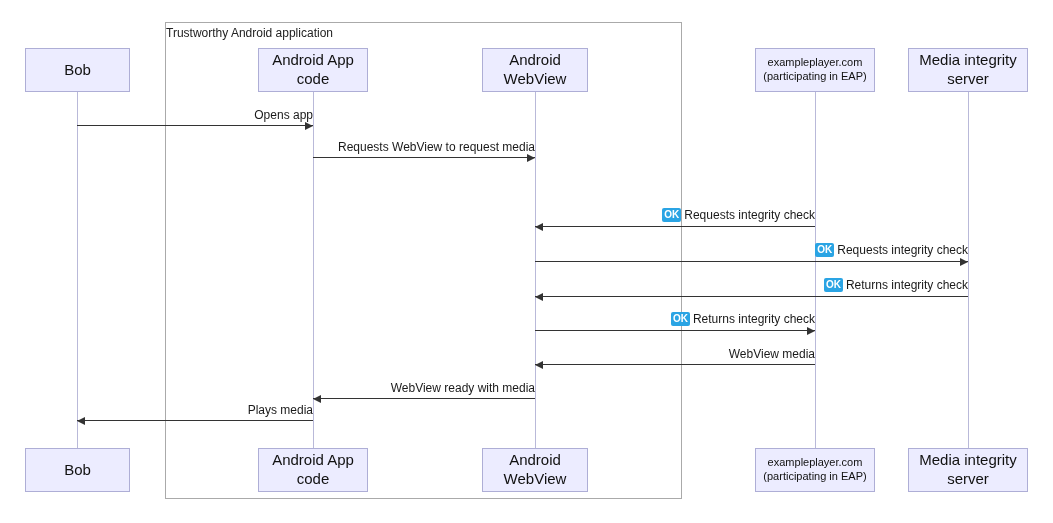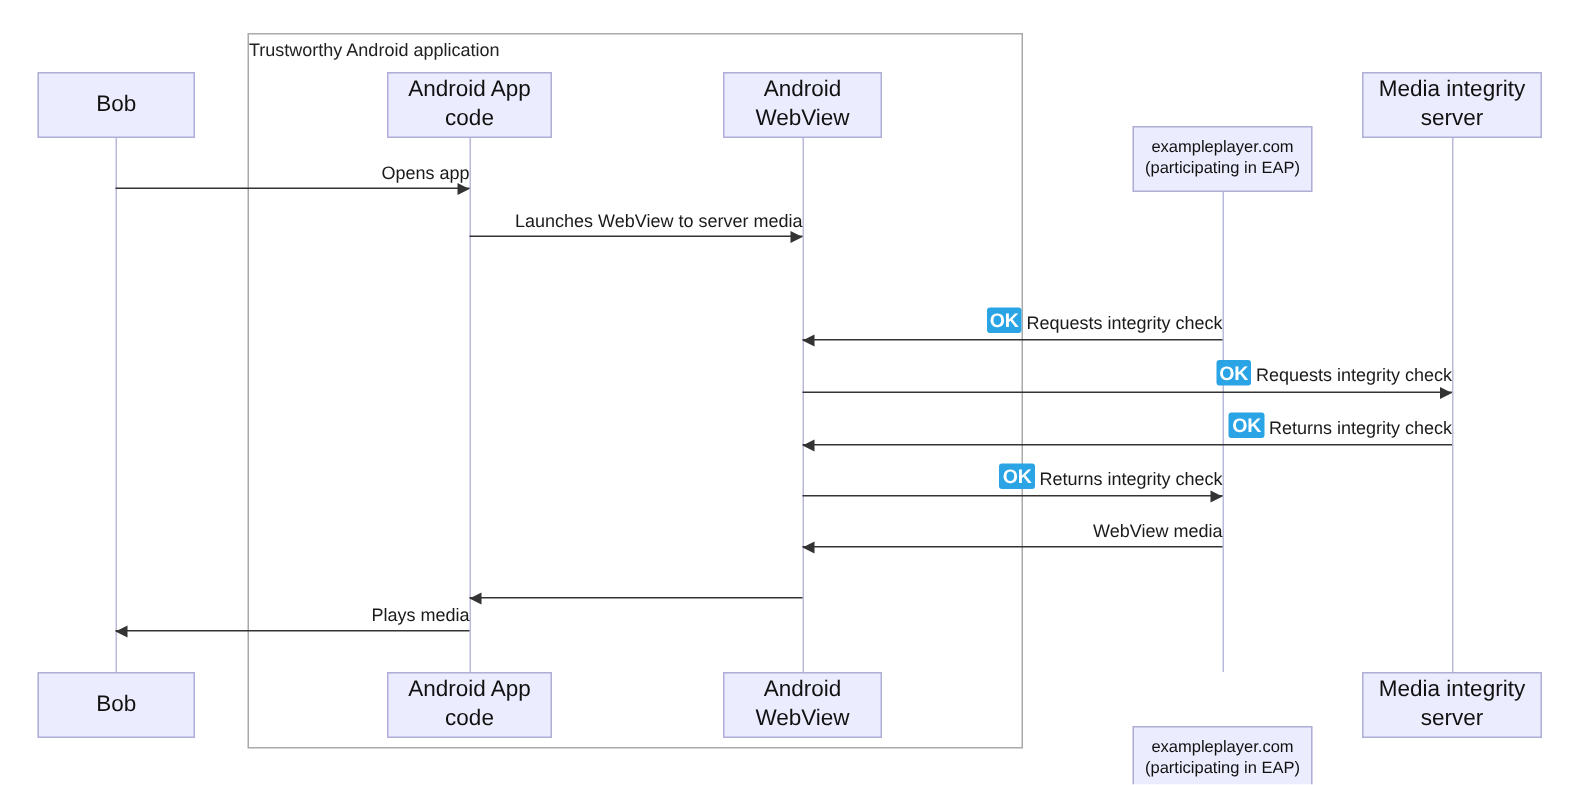--- a/index.html
+++ b/index.html
@@ -47,21 +47,21 @@
     box-sizing: border-box;
     display: flex;
     flex-direction: column;
     align-items: center;
     justify-content: center;
     text-align: center;
     font-size: 15px;
     color: #111111;
     line-height: 1.25;
   }
-  .actor.two-line { font-size: 11px; margin-top: 36px; }
+  .actor.two-line { font-size: 11px; }
   
   .message { position: absolute; height: 21px; }
   .msg-label {
     position: absolute;
     bottom: 4px; left: 0;
     width: 100%;
     text-align: right;
     white-space: nowrap;
     font-size: 12px;
     color: #1a1a1a;
@@ -78,21 +78,21 @@
     width: 0; height: 0;
     border-top: 4px solid transparent;
     border-bottom: 4px solid transparent;
   }
   .arrow-right { right: 0; border-left: 8px solid #333333; }
   .arrow-left  { left: 0;  border-right: 8px solid #333333; }
   .ok-badge {
     display: inline-block;
     background: #2aa4e4;
     color: #ffffff;
-    font-size: 13px;
+    font-size: 10px;
     font-weight: bold;
     padding: 2px 2px;
     border-radius: 2px;
     position: relative;
     top: -1px;
     margin-right: 3px;
     line-height: 1;
     margin-left: 36px;
   }
 </style>
@@ -111,21 +111,21 @@
   <div class="lifeline" style="left:815px"></div>
   <div class="lifeline" style="left:968px"></div>
 
   <div class="message" style="left:77px;top:105px;width:236px">
     <div class="msg-label"><span>Opens app</span></div>
     <div class="msg-line"></div>
     <div class="arrow arrow-right"></div>
   </div>
 
   <div class="message" style="left:313px;top:137px;width:222px">
-    <div class="msg-label"><span>Launches WebView to server media</span></div>
+    <div class="msg-label"><span>Requests WebView to request media</span></div>
     <div class="msg-line"></div>
     <div class="arrow arrow-right"></div>
   </div>
 
 
   <div class="message" style="left:535px;top:206px;width:280px">
     <div class="msg-label"><span class="ok-badge">OK</span><span>Requests integrity check</span></div>
     <div class="msg-line"></div>
     <div class="arrow arrow-left"></div>
   </div>
@@ -148,20 +148,21 @@
     <div class="arrow arrow-right"></div>
   </div>
 
   <div class="message" style="left:535px;top:344px;width:280px">
     <div class="msg-label"><span>WebView media</span></div>
     <div class="msg-line"></div>
     <div class="arrow arrow-left"></div>
   </div>
 
   <div class="message" style="left:313px;top:378px;width:222px">
+    <div class="msg-label"><span>WebView ready with media</span></div>
     <div class="msg-line"></div>
     <div class="arrow arrow-left"></div>
   </div>
 
   <div class="message" style="left:77px;top:400px;width:236px">
     <div class="msg-label"><span>Plays media</span></div>
     <div class="msg-line"></div>
     <div class="arrow arrow-left"></div>
   </div>
 

